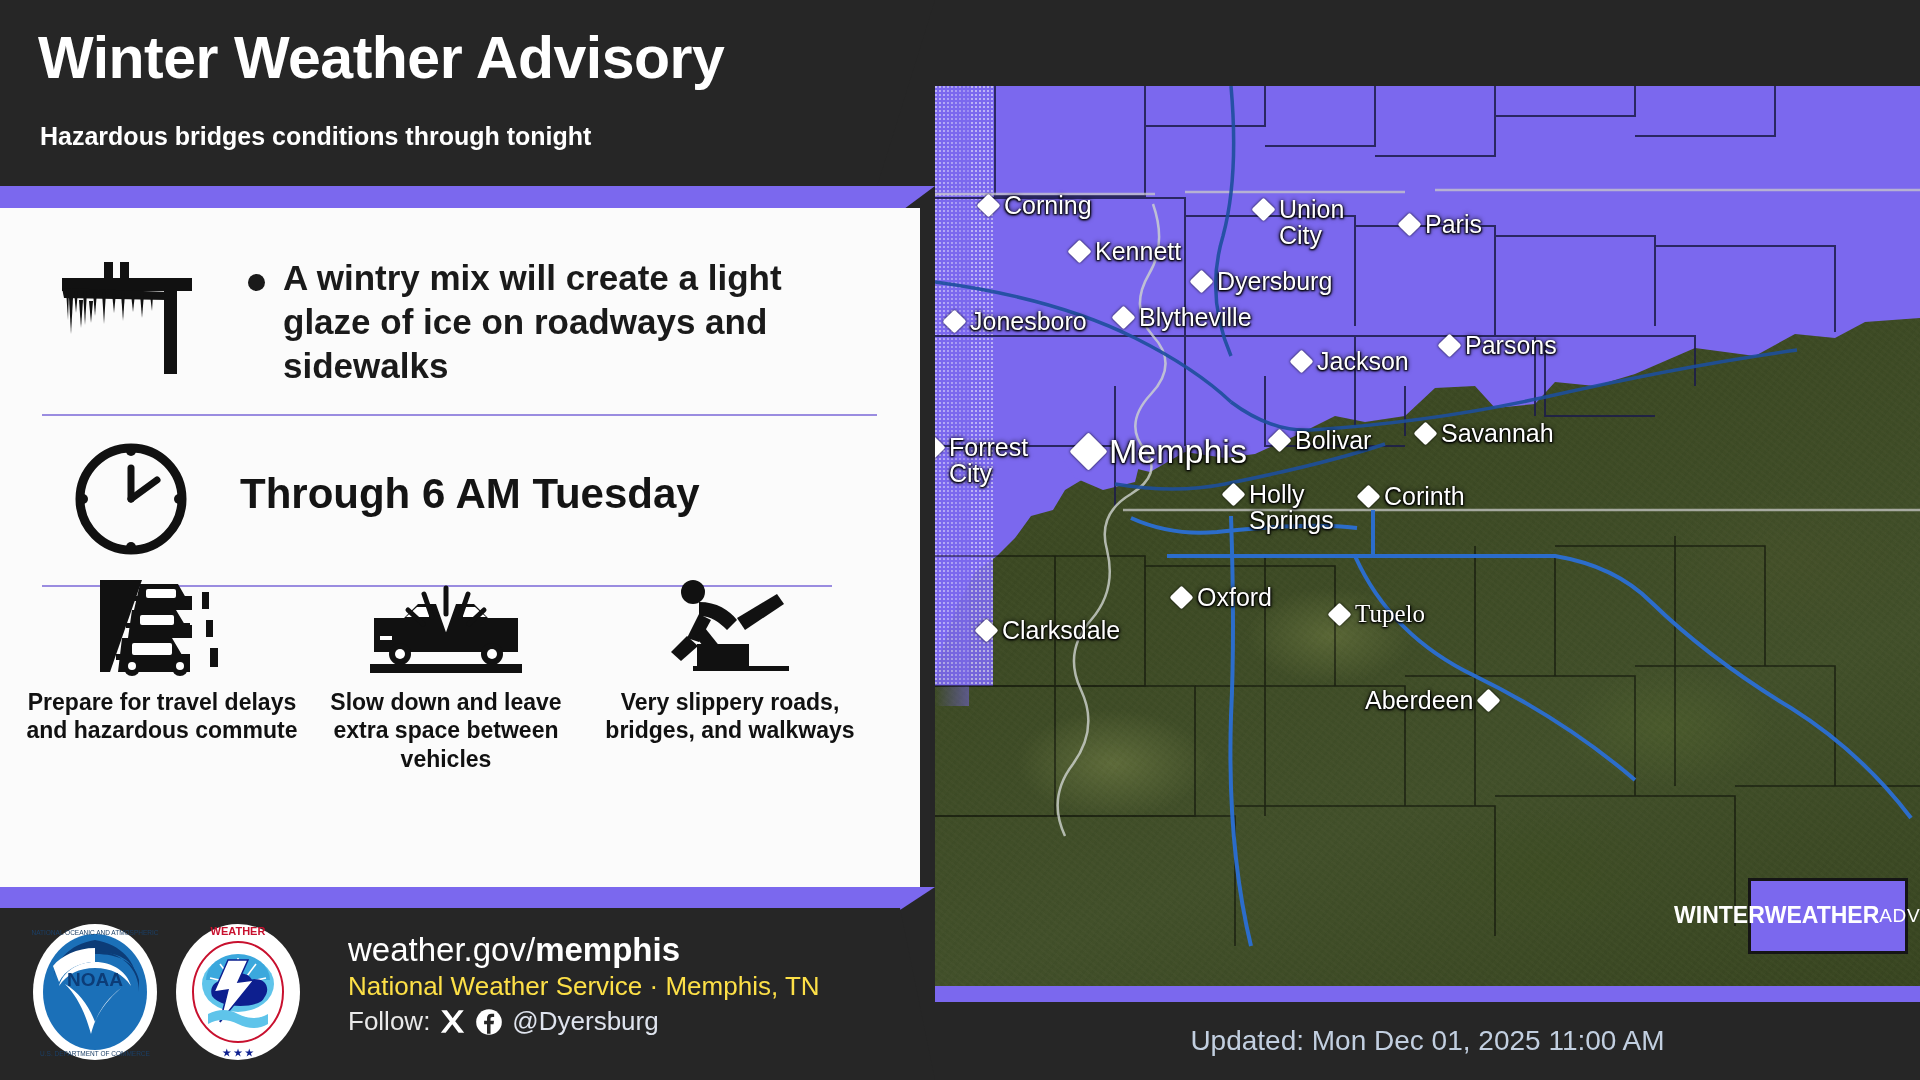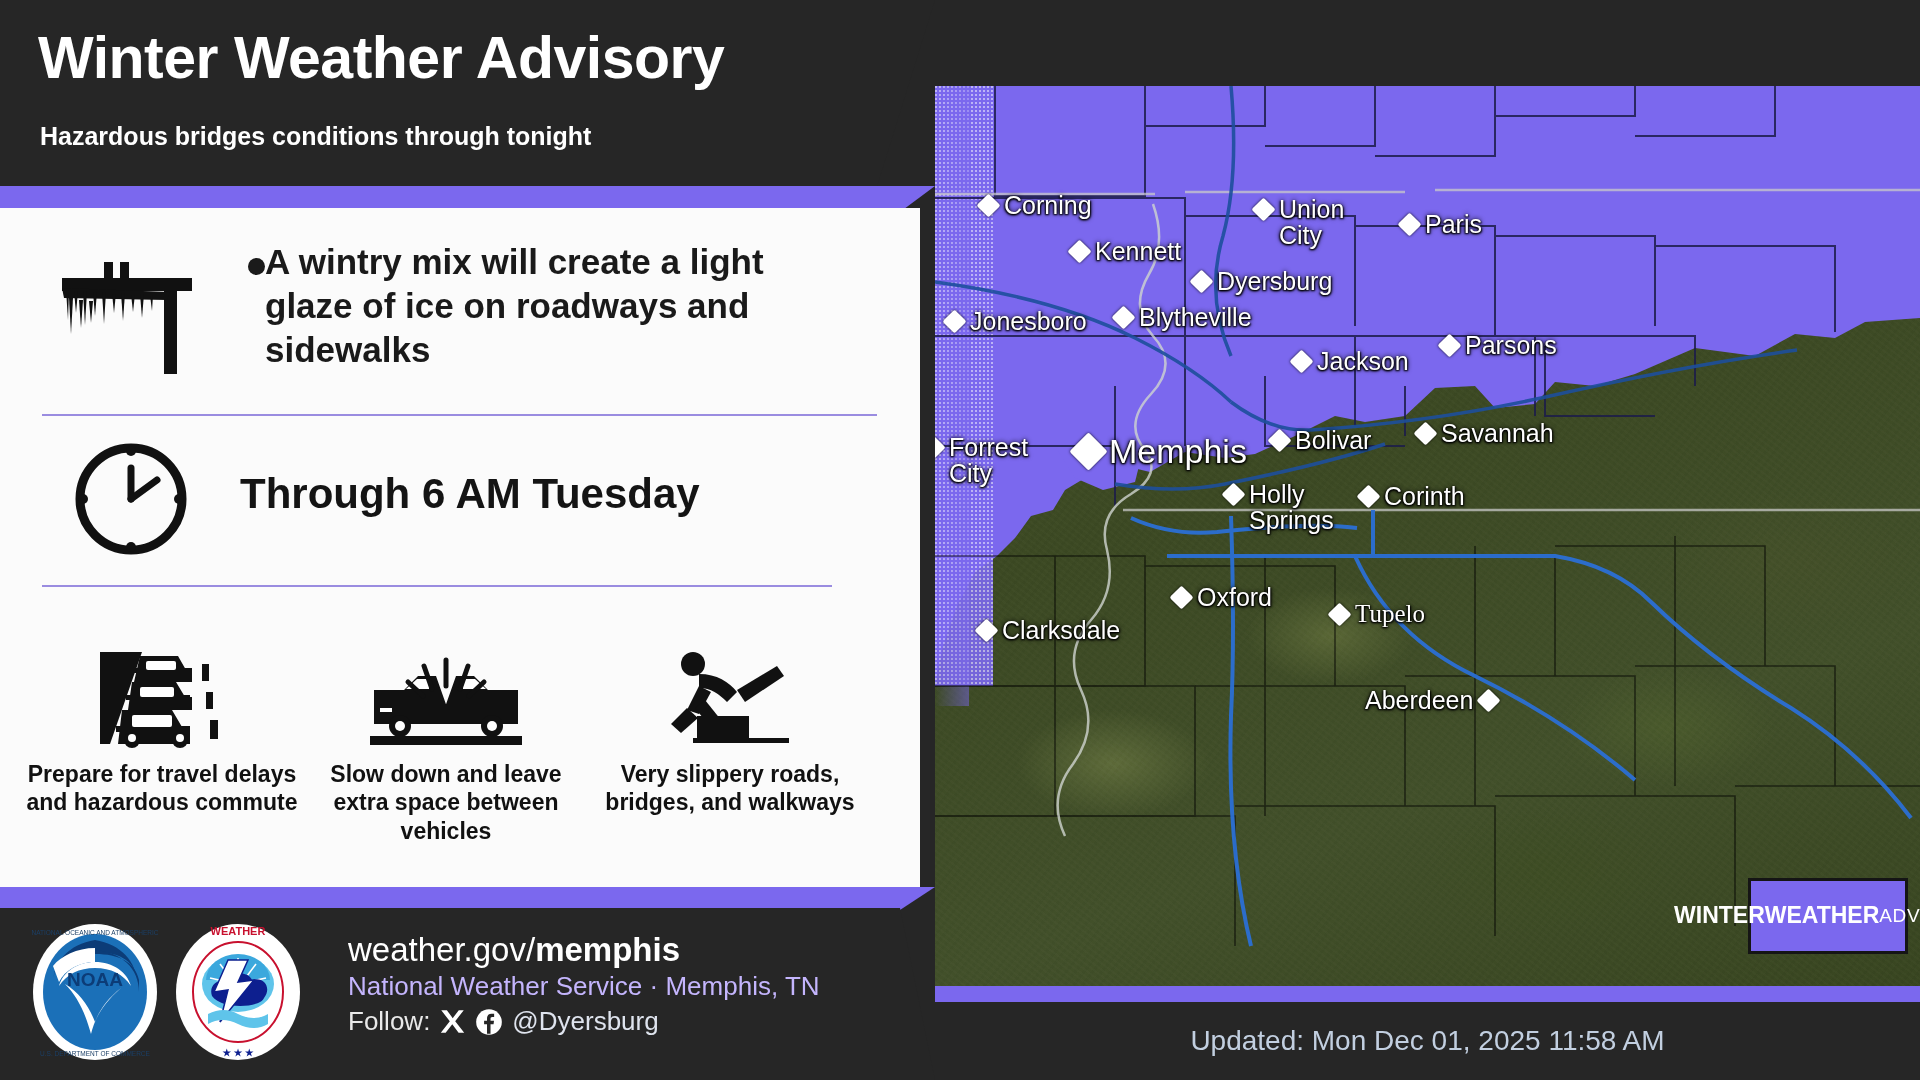--- a/index.html
+++ b/index.html
@@ -22,57 +22,57 @@
                 background:#7B68EE; clip-path:polygon(0 0, 935px 0, 900px 26px, 0 26px); }
 
   
   .body-card { position:absolute; left:0; top:208px; width:920px; height:679px;
                background:#fbfbfb;
                clip-path:polygon(0 0, 920px 0, 920px 679px, 0 679px); }
 
   
   .row1 { position:absolute; left:0; top:232px; width:900px; height:180px; }
   .ico-ice { position:absolute; left:52px; top:16px; width:150px; height:130px; }
-  .bullet-wrap { position:absolute; left:248px; top:8px; width:600px;
-                 display:flex; }
+  .bullet-wrap { position:absolute; left:248px; top:24px; width:600px;
+                 display:flex; gap:18px; }
   .bullet-dot { width:17px; height:17px; border-radius:50%; background:#1a1a1a;
                 margin-top:18px; flex:0 0 auto; }
   .bullet-txt { font-size:35px; font-weight:bold; color:#1a1a1a; line-height:1.25;
                 max-width:560px; }
 
   .divider { position:absolute; height:2px; background:#9a8ce0; }
 
   
   .row2 { position:absolute; left:0; top:430px; width:900px; height:140px; }
   .ico-clock { position:absolute; left:72px; top:10px; width:118px; height:118px; }
   .row2-txt { position:absolute; left:240px; top:40px; font-size:42px;
               font-weight:bold; color:#141414; white-space:nowrap; }
 
   
-  .row3 { position:absolute; left:0; top:648px; width:900px; height:250px;
+  .row3 { position:absolute; left:0; top:576px; width:900px; height:250px;
           display:flex; }
   .tip { width:280px; display:flex; flex-direction:column; align-items:center; }
   .tip:nth-child(1){ margin-left:22px; }
   .tip:nth-child(2){ margin-left:4px; }
   .tip:nth-child(3){ margin-left:4px; }
   .tip-ico { height:100px; display:flex; align-items:flex-end; justify-content:center; }
   .tip-cap { margin-top:12px; text-align:center; font-size:23px; font-weight:bold;
              color:#111; line-height:1.23; }
 
   
   .ftr-accent { position:absolute; left:0; top:887px; width:935px; height:23px;
                 background:#7B68EE; clip-path:polygon(0 0, 935px 0, 900px 23px, 0 23px); }
   .ftr { position:absolute; left:0; top:908px; width:935px; height:172px;
          background:#262626; clip-path:polygon(0 0, 900px 0, 935px 172px, 0 172px); }
   .logo-noaa { position:absolute; left:25px; top:14px; width:140px; height:140px; }
   .logo-nws  { position:absolute; left:168px; top:14px; width:140px; height:140px; }
   .ftr-txt { position:absolute; left:348px; top:22px; color:#ffffff; }
   .ftr-url { font-size:33px; line-height:1.22; white-space:nowrap; }
   .ftr-url b { font-weight:bold; }
-  .ftr-office { font-size:26px; line-height:1.3; white-space:nowrap; color:#c4b5fd; }
+  .ftr-office { font-size:26px; line-height:1.3; white-space:nowrap; color:#fde047; }
   .ftr-follow { font-size:26px; line-height:1.35; white-space:nowrap;
                 display:flex; align-items:center; gap:9px; color:#e9e9e9; }
   .x-glyph { display:inline-block; width:27px; height:27px; }
   .fb-glyph { display:inline-block; width:28px; height:28px; }
   .handle { color:#dfe4ee; }
 
   
   .map { position:absolute; left:935px; top:86px; width:989px; height:916px;
          overflow:hidden; background:#35421f; }
   .map-terrain { position:absolute; inset:0;
@@ -509,16 +509,16 @@
 
   <div class="map-underline"></div>
 
   <div class="legend">
     <div class="legend-a">WINTER</div>
     <div class="legend-a">WEATHER</div>
     <div class="legend-b">ADVISORY</div>
   </div>
 
   <div class="stamp">
-    <div class="stamp-txt">Updated: Mon Dec 01, 2025 11:58 AM</div>
+    <div class="stamp-txt">Updated: Mon Dec 01, 2025 11:00 AM</div>
   </div>
 
 </div>
 
 </body></html>

